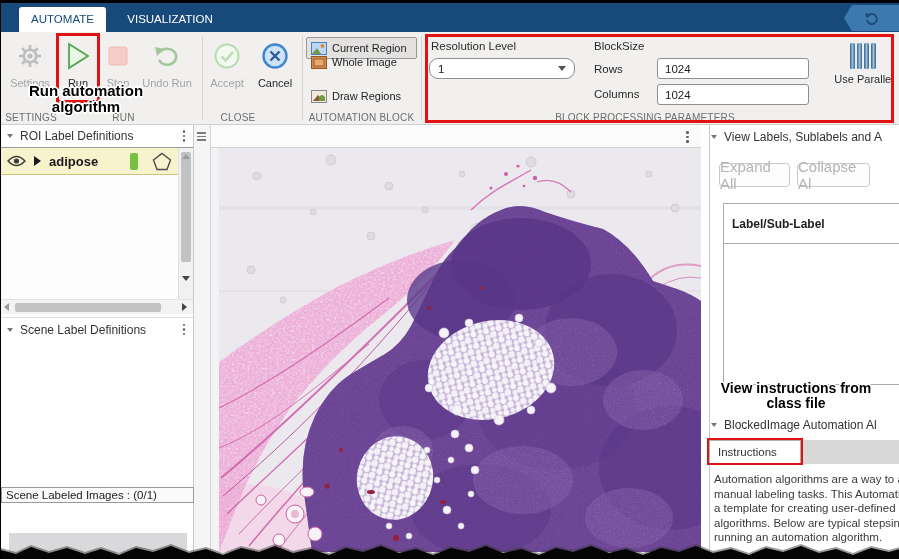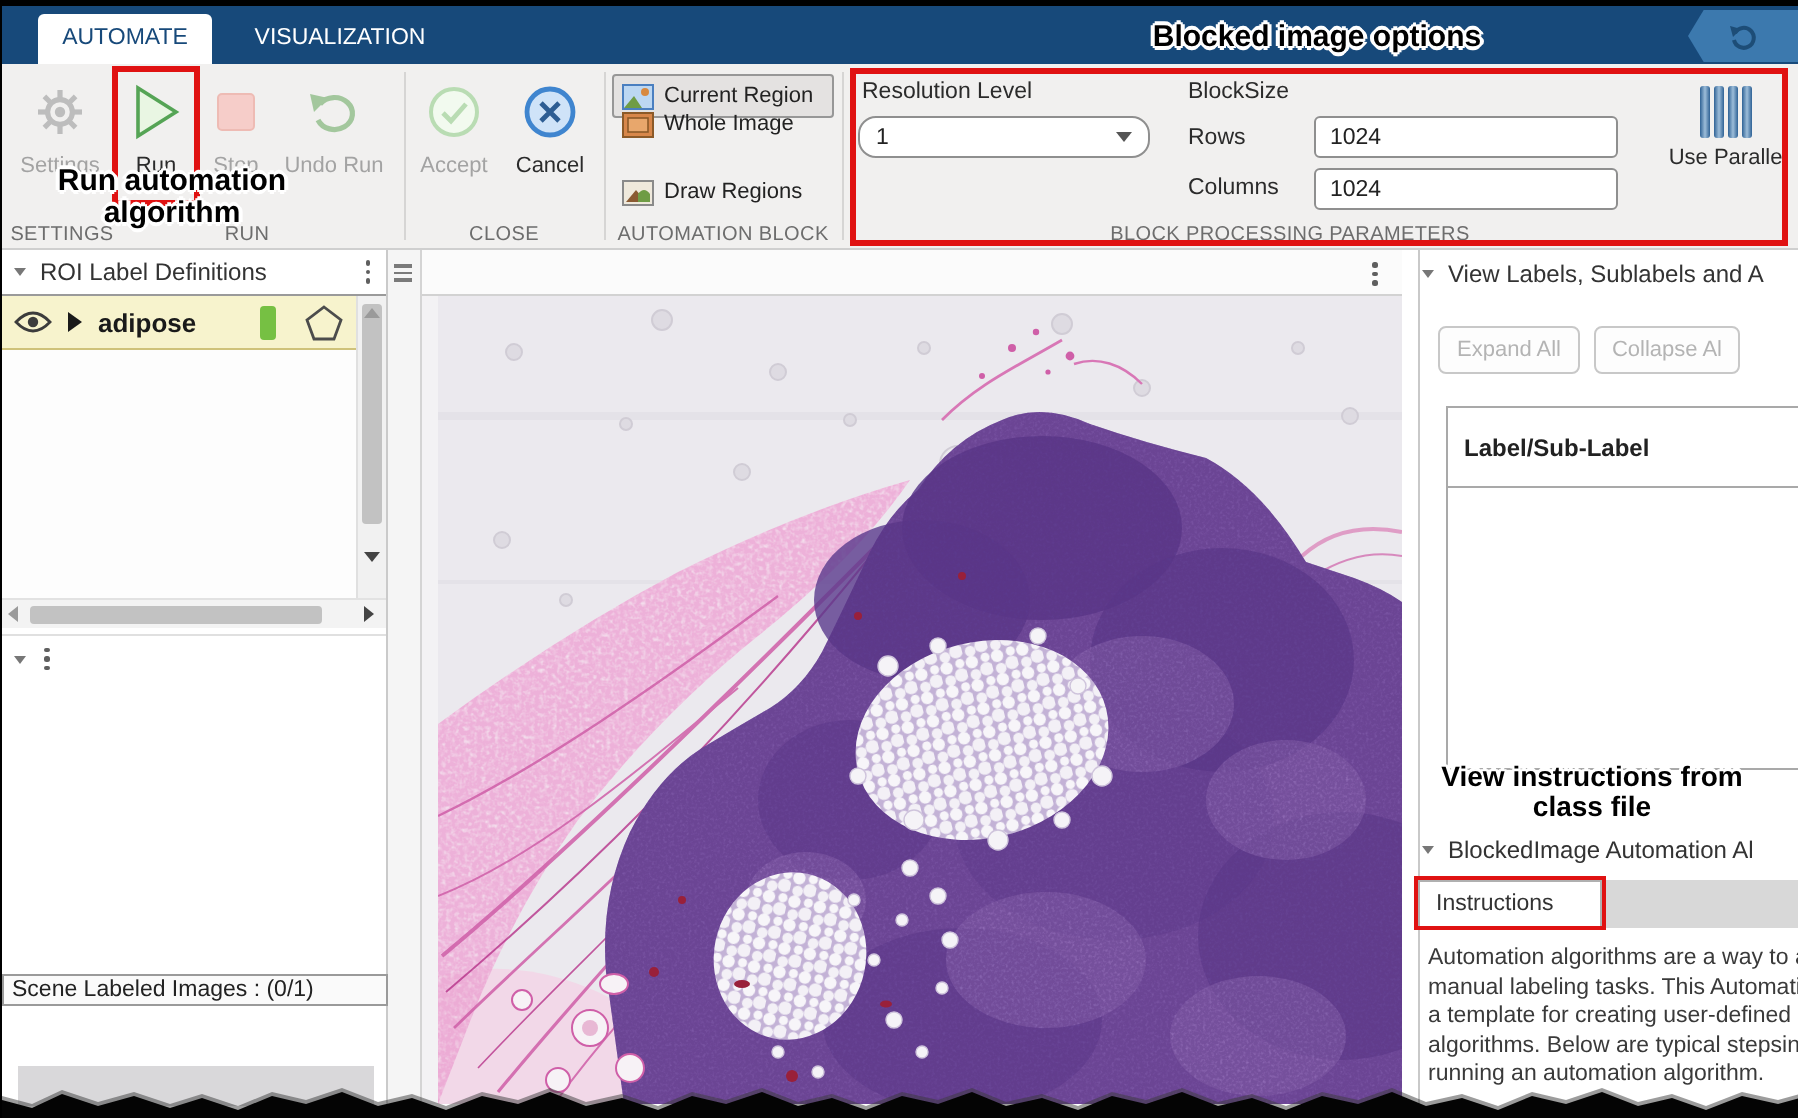--- a/index.html
+++ b/index.html
@@ -73,21 +73,21 @@
   .doc-tabbar { position:absolute; left:210px; top:125px; width:490px; height:23px; background:#fbfbfb; border-bottom:1px solid #d2d2d2; }
   .doc-tab { position:absolute; left:5px; top:0; width:105px; height:23px; background:#fff; border:1px solid #c6c6c6; border-top:3px solid #1b7fd4;
     font-size:11.5px; color:#333; text-align:center; line-height:19px; }
   .canvas { position:absolute; left:210px; top:148px; width:490px; height:404px; background:#f3f2f4; }
   .rdivider { position:absolute; left:708px; top:125px; width:1px; height:434px; background:#c9c9c9; }
 
   
   .rpanel { position:absolute; left:710px; top:125px; width:189px; height:434px; background:#fff; }
   .rhead { position:absolute; left:0; width:200px; display:flex; align-items:center; gap:7px; font-size:12px; color:#333; white-space:nowrap; overflow:hidden; }
   .rbtn { position:absolute; height:24px; border:1px solid #c8c8c8; border-radius:4px; background:#fdfdfd; color:#b4b4b4;
-    font-size:11px; display:flex; align-items:center; justify-content:center; }
+    font-size:15px; display:flex; align-items:center; justify-content:center; }
   .rtable { position:absolute; left:12px; top:78px; width:190px; height:182px; border:1px solid #a9a9a9; background:#fff; }
   .rtable .th { height:40px; border-bottom:1px solid #a9a9a9; font-weight:700; font-size:12px; color:#222; display:flex; align-items:center; padding-left:8px; }
   .itab-bar { position:absolute; left:-2px; top:315px; width:191px; height:24px; background:#d8d8d8;padding-left:13px; }
   .itab { position:absolute; left:0; top:0; width:92px; height:24px; background:#fff; border:1px solid #b0b0b0; border-bottom:none;
     font-size:11.5px; color:#333; line-height:22px; padding-left:8px; }
   .ipara { position:absolute; left:3px; top:347px; width:200px; font-size:11.5px; color:#3a3a3a; line-height:14.6px;
     white-space:pre; overflow:hidden; }
 
   .torn { position:absolute; left:0; bottom:0; width:899px; height:20px; z-index:60; pointer-events:none; }
 </style>
@@ -232,21 +232,21 @@
           <rect x="8" y="1" width="5" height="26" rx="1.5" fill="url(#pb)"></rect>
           <rect x="15" y="1" width="5" height="26" rx="1.5" fill="url(#pb)"></rect>
           <rect x="22" y="1" width="5" height="26" rx="1.5" fill="url(#pb)"></rect>
         </svg>
       </div>
       <div class="lb en" style="white-space:nowrap;">Use Parallel</div>
     </div>
 
     <div class="sec-label" style="left:0px; width:60px;">SETTINGS</div>
     <div class="sec-label" style="left:95px; width:55px;">RUN</div>
-    <div class="sec-label" style="left:201px; width:100px;">CLOSE</div>
+    <div class="sec-label" style="left:187px; width:100px;">CLOSE</div>
     <div class="sec-label" style="left:301px; width:119px;">AUTOMATION BLOCK</div>
     <div class="sec-label" style="left:424px; width:440px;">BLOCK PROCESSING PARAMETERS</div>
   </div>
 
   <div class="lpanel">
     <div class="phead">
       <span class="tri-down sm"></span>
       <span class="title">ROI Label Definitions</span>
       <span class="kebab">
           <i></i>
@@ -274,20 +274,21 @@
       </div>
     </div>
     <div class="hscroll">
       <span class="tri-left-s abs" style="left:3px;"></span>
       <div class="hthumb"></div>
       <span class="tri-right-s abs" style="left:181px;"></span>
     </div>
 
     <div class="phead" style="margin-top:3px; border-top:1px solid #e0e0e0; height:24px;">
       <span class="tri-down sm"></span>
+      <span class="title">Scene Label Definitions</span>
       <span class="kebab">
           <i></i>
           <i></i>
           <i></i>
         </span>
     </div>
 
     <div class="scene-count">Scene Labeled Images : (0/1)</div>
 
     <div class="abs" style="left:8px; top:408px; width:178px; height:20px; background:#d9d8da;"></div>
@@ -473,21 +474,20 @@
 algorithms. Below are typical stepsinvol
 running an automation algorithm.</div>
   </div>
 
   <div class="redbox" style="left:55px; top:33px; width:44px; height:70px;"></div>
   <div class="redbox" style="left:424px; top:34px; width:469px; height:89px;"></div>
   <div class="redbox" style="left:706px; top:438px; width:96px; height:27px; border-width:2.5px;"></div>
 
   <div class="callout" style="left:10px; top:83px; width:150px; font-size:15px; white-space:pre-line;">Run automation
 algorithm</div>
-  <div class="callout" style="left:555px; top:11px; width:205px; font-size:15px;">Blocked image options</div>
   <div class="callout" style="left:700px; top:381px; width:190px; font-size:14px; white-space:pre-line;">View instructions from
 class file</div>
 
   <svg class="torn" viewBox="0 0 899 20" preserveAspectRatio="none">
     <path d="M0 22 L0 11 L15 15 L30 8 L48 14 L66 9 L84 15 L100 10 L118 16 L135 9 L152 13 L170 7 L188 14 L205 10 L222 16 L240 9 L258 13 L274 7 L292 14 L310 10 L328 16 L345 9 L362 13 L380 7 L398 14 L415 10 L432 16 L450 9 L468 13 L485 7 L502 14 L520 10 L538 16 L555 9 L572 13 L590 7 L608 14 L625 10 L642 16 L660 9 L678 13 L695 7 L712 14 L730 10 L748 16 L765 9 L782 13 L800 7 L818 14 L835 10 L852 16 L870 9 L888 13 L899 10 L899 22 Z" fill="#3a3a3a" opacity="0.5" transform="translate(0,-2)"></path>
     <path d="M0 22 L0 11 L15 15 L30 8 L48 14 L66 9 L84 15 L100 10 L118 16 L135 9 L152 13 L170 7 L188 14 L205 10 L222 16 L240 9 L258 13 L274 7 L292 14 L310 10 L328 16 L345 9 L362 13 L380 7 L398 14 L415 10 L432 16 L450 9 L468 13 L485 7 L502 14 L520 10 L538 16 L555 9 L572 13 L590 7 L608 14 L625 10 L642 16 L660 9 L678 13 L695 7 L712 14 L730 10 L748 16 L765 9 L782 13 L800 7 L818 14 L835 10 L852 16 L870 9 L888 13 L899 10 L899 22 Z" fill="#040404"></path>
   </svg>
 </div>
 
 </body></html>

